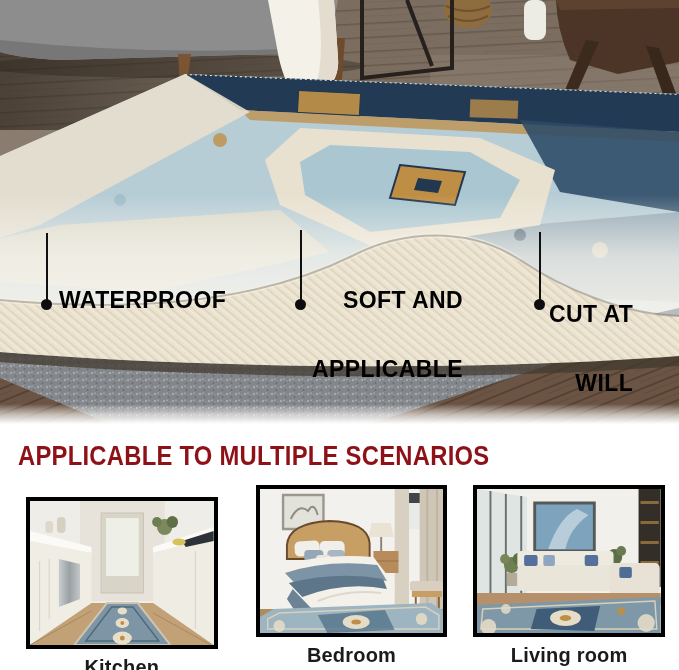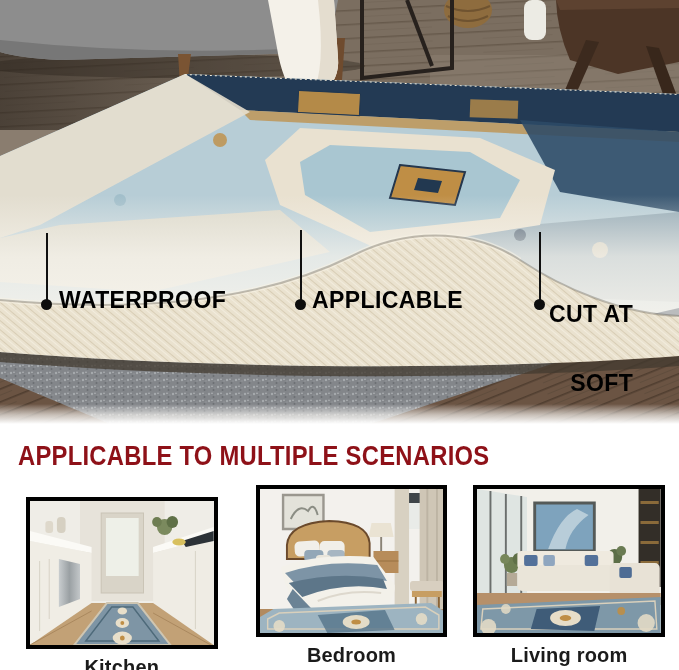--- a/index.html
+++ b/index.html
@@ -175,30 +175,31 @@
     <div class="cdot" style="left:41px;top:299px;"></div>
     <div class="ctext" style="left:59px;top:243px;">
       <div>WATERPROOF</div>
     </div>
   </div>
 
   <div class="callout">
     <div class="cline" style="left:300px;top:230px;height:71px;"></div>
     <div class="cdot" style="left:295px;top:299px;"></div>
     <div class="ctext" style="left:312px;top:243px;">
+      <div>SOFT AND</div>
       <div>APPLICABLE</div>
     </div>
   </div>
 
   <div class="callout">
     <div class="cline" style="left:539px;top:232px;height:69px;"></div>
     <div class="cdot" style="left:534px;top:299px;"></div>
     <div class="ctext" style="left:549px;top:257px;">
       <div>CUT AT</div>
-      <div>SOFT</div>
+      <div>WILL</div>
     </div>
   </div>
 </div>
 
 <h1 class="heading">APPLICABLE TO MULTIPLE SCENARIOS</h1>
 
 <div class="scenarios">
 
   <figure class="scenario" style="margin:12px">
     <div class="frame">

